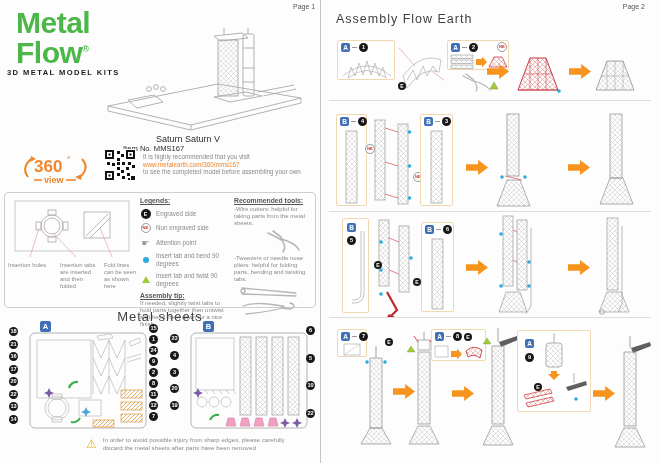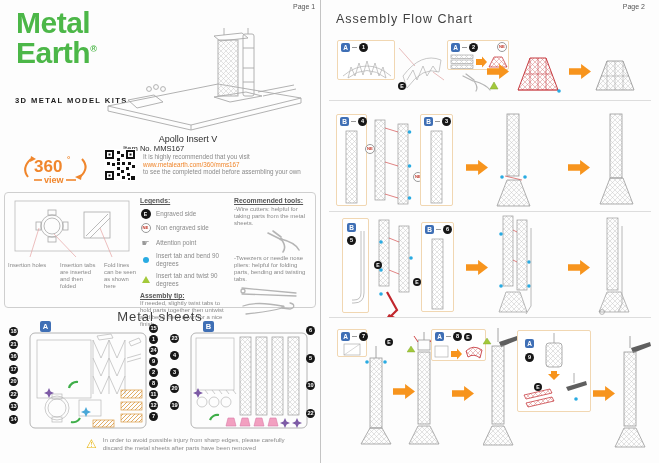--- a/index.html
+++ b/index.html
@@ -6,21 +6,21 @@
   *{box-sizing:border-box;}
   #sheet{position:relative;width:659px;height:463px;background:#fdfdfd;
     font-family:"Liberation Sans",sans-serif;overflow:hidden;outline:1px solid #d8d8d8;margin:0 auto;}
   .abs{position:absolute;}
   
   .tiny{font-size:6.3px;line-height:7.6px;color:#8a8a8a;}
   .pagelab{font-size:7px;color:#555;}
   
   .logo{left:16px;top:10px;font-weight:700;color:#4cb748;font-size:30px;line-height:26px;letter-spacing:-.5px;}
   .logo sup{font-size:9px;}
-  .tagline{left:15px;top:68px;font-size:7.6px;font-weight:700;letter-spacing:1.4px;color:#1d1d1d;margin-top:28px;}
+  .tagline{left:7px;top:68px;font-size:7.6px;font-weight:700;letter-spacing:1.4px;color:#1d1d1d;}
   .prodname{font-size:9px;color:#2b2b2b;text-align:center;width:130px;}
   .proditem{font-size:7.6px;color:#2b2b2b;text-align:left;width:130px;}
   .urltxt{color:#f0862c;}
   .legendbox{left:4px;top:192px;width:312px;height:116px;border:1px solid #cfcfcf;border-radius:4px;}
   .sect-title{font-size:6.8px;font-weight:700;color:#555;text-decoration:underline;}
   .leg-item{display:flex;align-items:center;gap:5px;margin-top:4.6px;}
   .leg-icn{width:11px;display:flex;justify-content:center;align-items:center;flex:0 0 11px;}
   .bigtitle{font-size:13px;color:#3f3f3f;letter-spacing:1px;}
   
   .pb{display:inline-block;width:9px;height:9px;border-radius:50%;background:#171717;color:#fff;
@@ -66,21 +66,21 @@
   </defs>
 </svg>
 
 <div id="sheet">
 
   <div class="abs" style="left:0;top:0;width:320px;height:330px">
     <div class="abs pagelab" style="left:293px;top:3px">Page 1</div>
 
     <div class="abs logo">
       <div><span>Metal</span></div>
-      <div><span>Earth</span><sup>®</sup></div>
+      <div><span>Flow</span><sup>®</sup></div>
     </div>
     <div class="abs tagline">3D METAL MODEL KITS</div>
 
     <svg class="abs" style="left:96px;top:26px" width="216" height="108" viewBox="0 0 216 108">
       <g stroke="#a9a9a9" fill="none" stroke-width="0.9">
         <polygon points="12,80 122,58 205,72 95,99"></polygon>
         <path d="M12,80 L12,85 L95,104 L95,99 M205,72 L205,77 L95,104"></path>
         <polygon points="32,74 58,69 67,76 41,82"></polygon>
         <polygon points="118,71 150,66 166,70 134,76"></polygon>
         <circle cx="53" cy="63" r="2.4"></circle>
@@ -90,21 +90,21 @@
         <polygon points="118,10 146,7 152,12 124,15"></polygon>
         <line x1="128" y1="9" x2="128" y2="2"></line>
         <rect x="147" y="8" width="11" height="62" rx="2"></rect>
         <line x1="152" y1="8" x2="152" y2="2"></line>
         <line x1="147" y1="22" x2="158" y2="22"></line>
           <line x1="147" y1="42" x2="158" y2="42"></line>
           <line x1="147" y1="56" x2="158" y2="56"></line>
         <path d="M162,66 L198,59 M167,70 L200,63"></path>
       </g>
     </svg>
-    <div class="abs prodname" style="left:123px;top:134px">Apollo Insert V</div>
+    <div class="abs prodname" style="left:123px;top:134px">Saturn Saturn V</div>
     <div class="abs proditem" style="left:123px;top:144px">Item No. MMS167</div>
 
     <svg class="abs" style="left:18px;top:150px" width="76" height="36" viewBox="0 0 76 36">
       <path d="M10,27 Q3,18 13,9" stroke="#f0862c" stroke-width="2" fill="none"></path>
       <polygon points="13,6 18,9 12,12" fill="#f0862c"></polygon>
       <path d="M64,9 Q72,18 62,27" stroke="#f0862c" stroke-width="2" fill="none"></path>
       <polygon points="63,30 57,27 64,24" fill="#f0862c"></polygon>
       <text x="16" y="22" font-size="17" font-weight="bold" fill="#f0862c" font-family="Liberation Sans,sans-serif">360</text>
       <text x="49" y="12" font-size="8" font-weight="bold" fill="#f0862c" font-family="Liberation Sans,sans-serif">°</text>
       <text x="26" y="33" font-size="9" font-weight="bold" fill="#f0862c" font-family="Liberation Sans,sans-serif">view</text>
@@ -341,21 +341,21 @@
       <div class="tiny" style="font-size:6.2px">
         <div>In order to avoid possible injury from sharp edges, please carefully</div>
         <div>discard the metal sheets after parts have been removed</div>
       </div>
     </div>
   </div>
 
   <div class="pg2-divider abs"></div>
   <div class="abs" style="left:321px;top:0;width:338px;height:463px">
     <div class="abs pagelab" style="right:14px;top:3px">Page 2</div>
-    <div class="abs bigtitle" style="left:15px;top:12px;font-size:12.5px">Assembly Flow Chart</div>
+    <div class="abs bigtitle" style="left:15px;top:12px;font-size:12.5px">Assembly Flow Earth</div>
     <div class="abs rowline" style="left:8px;right:8px;top:100px"></div>
     <div class="abs rowline" style="left:8px;right:8px;top:211px"></div>
     <div class="abs rowline" style="left:8px;right:8px;top:317px"></div>
 
     <div class="fbox" style="left:16px;top:40px;width:58px;height:40px">
       <div class="fbox-label">
           <span class="sheet-tag sm">A</span>
           <span class="dash"></span>
           <span class="pb">1</span>
         </div>

